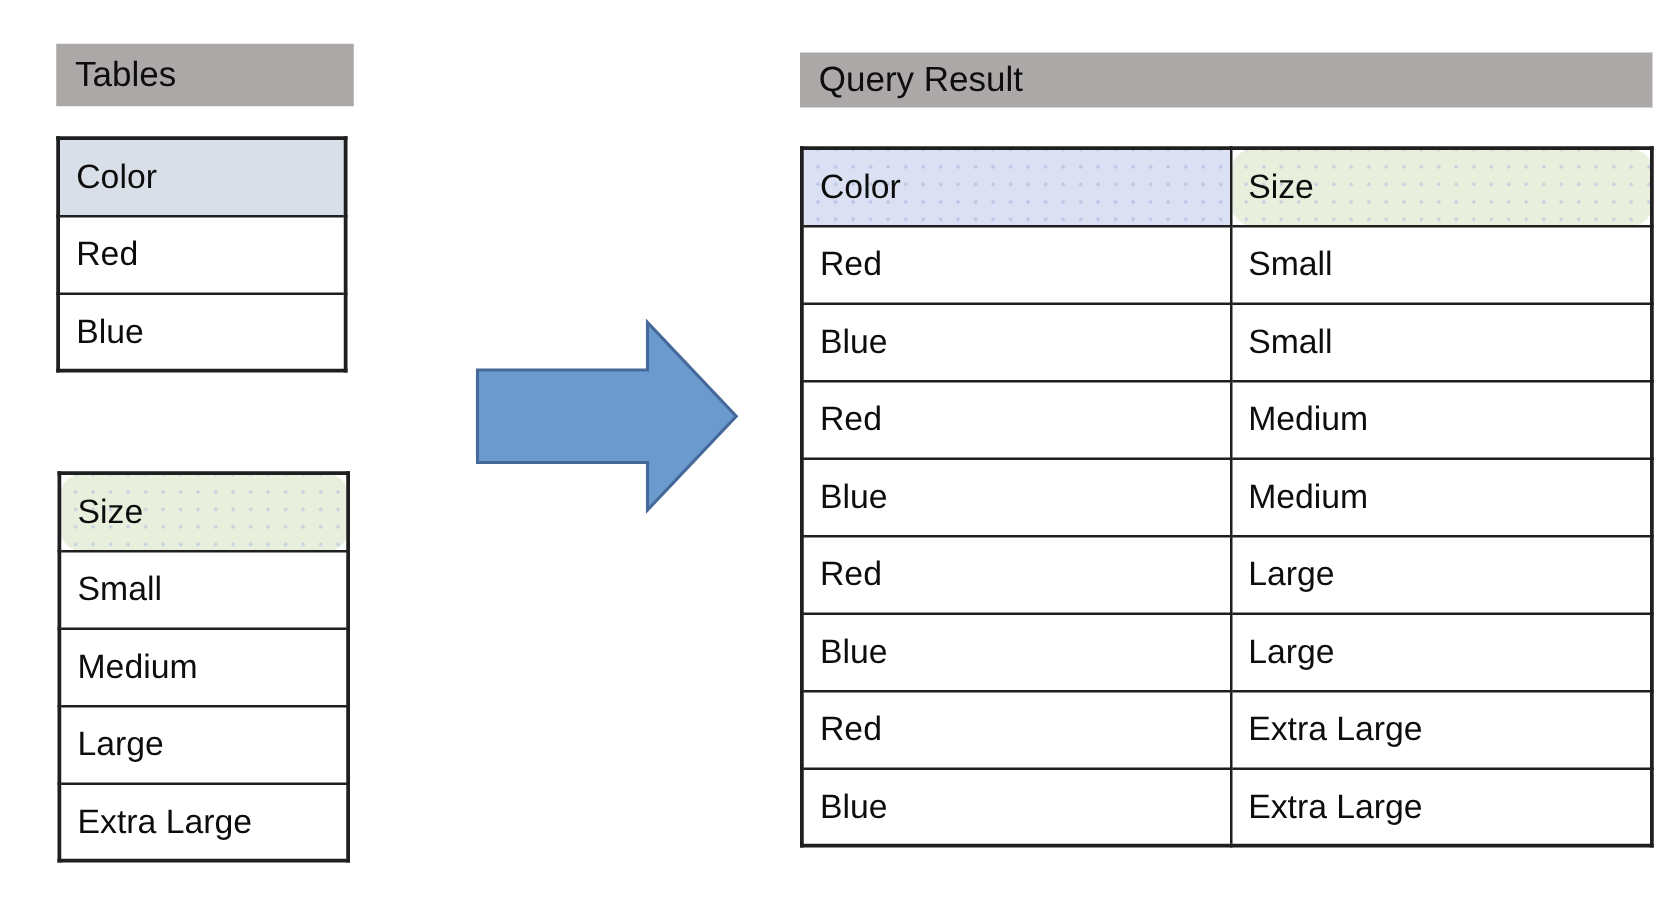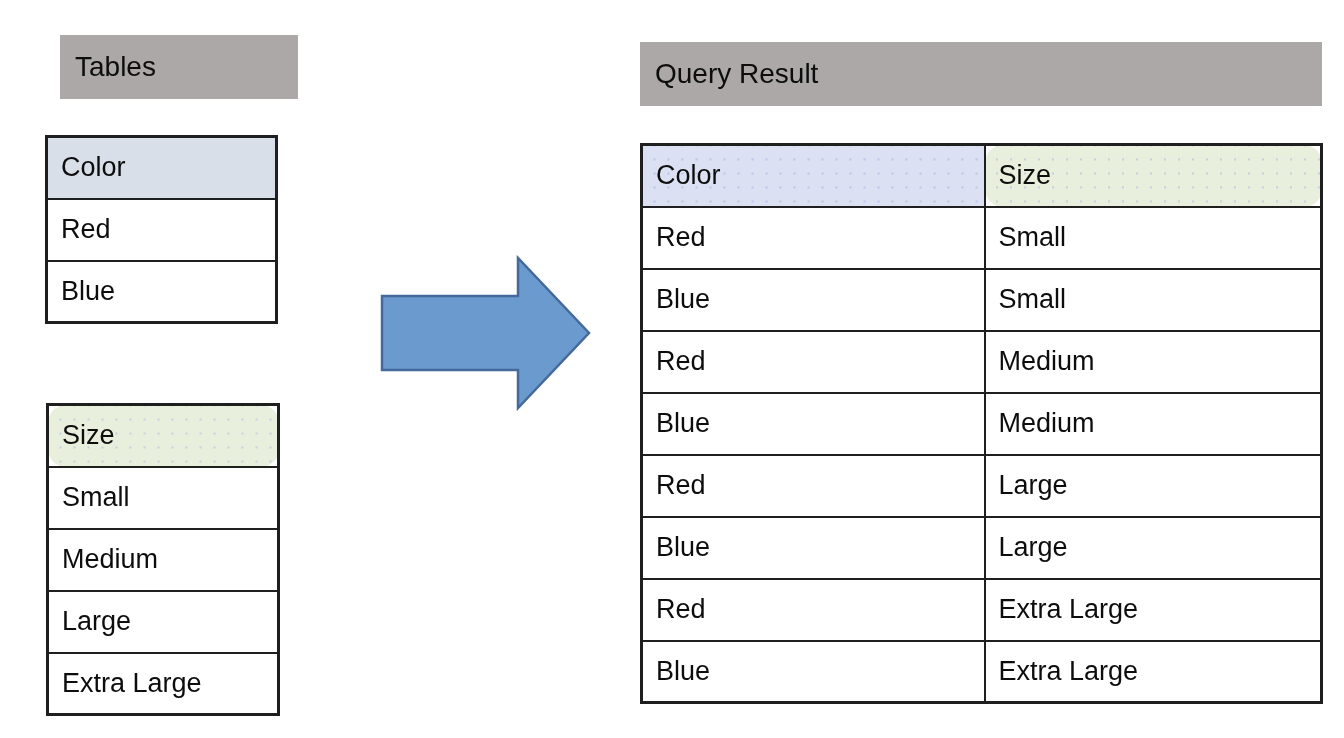--- a/index.html
+++ b/index.html
@@ -25,29 +25,28 @@
   .abs { position: absolute; }
 
   
   .section-bar {
     background: var(--header-bar-bg);
     display: flex;
     align-items: center;
     padding-left: 15px;
     font-size: 28px;
   }
-  .tables-bar   { left: 45px;  top: 35px; width: 238px; height: 64px; margin-left: 15px; }
-  .qr-bar       { left: 640px; top: 42px; width: 682px; height: 64px; }
+  .tables-bar   { left: 45px;  top: 35px; width: 238px; height: 50px; }
+  .qr-bar       { left: 640px; top: 42px; width: 682px; height: 44px; }
 
   
   table.tbl {
     border-collapse: collapse;
     table-layout: fixed;
     font-size: 27px;
-    margin-top: 26px;
   }
   table.tbl th, table.tbl td {
     border: 2px solid var(--table-border);
     height: 62px;
     padding: 0 0 0 13px;
     text-align: left;
     vertical-align: middle;
     font-weight: 400;
     white-space: nowrap;
     overflow: hidden;

